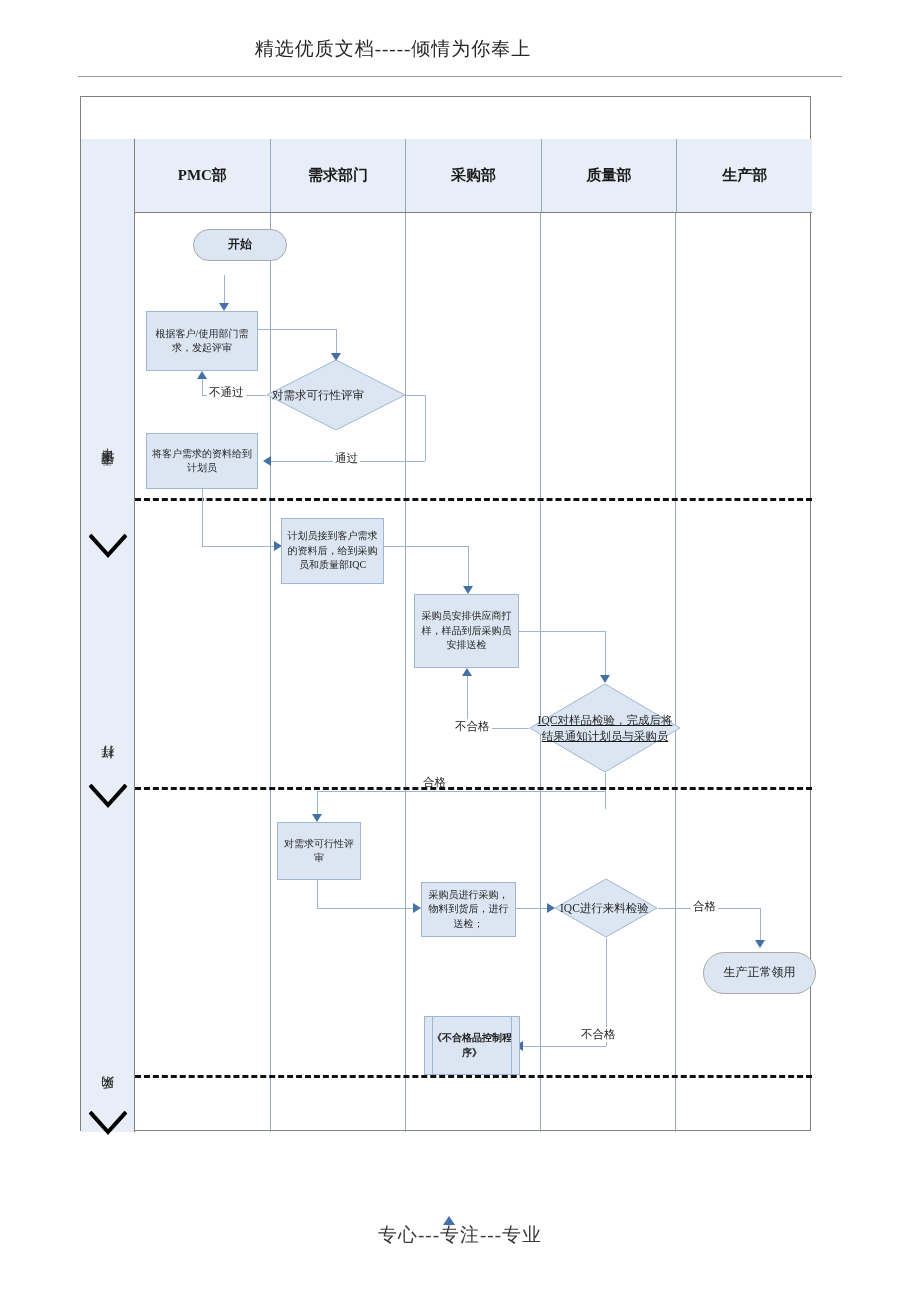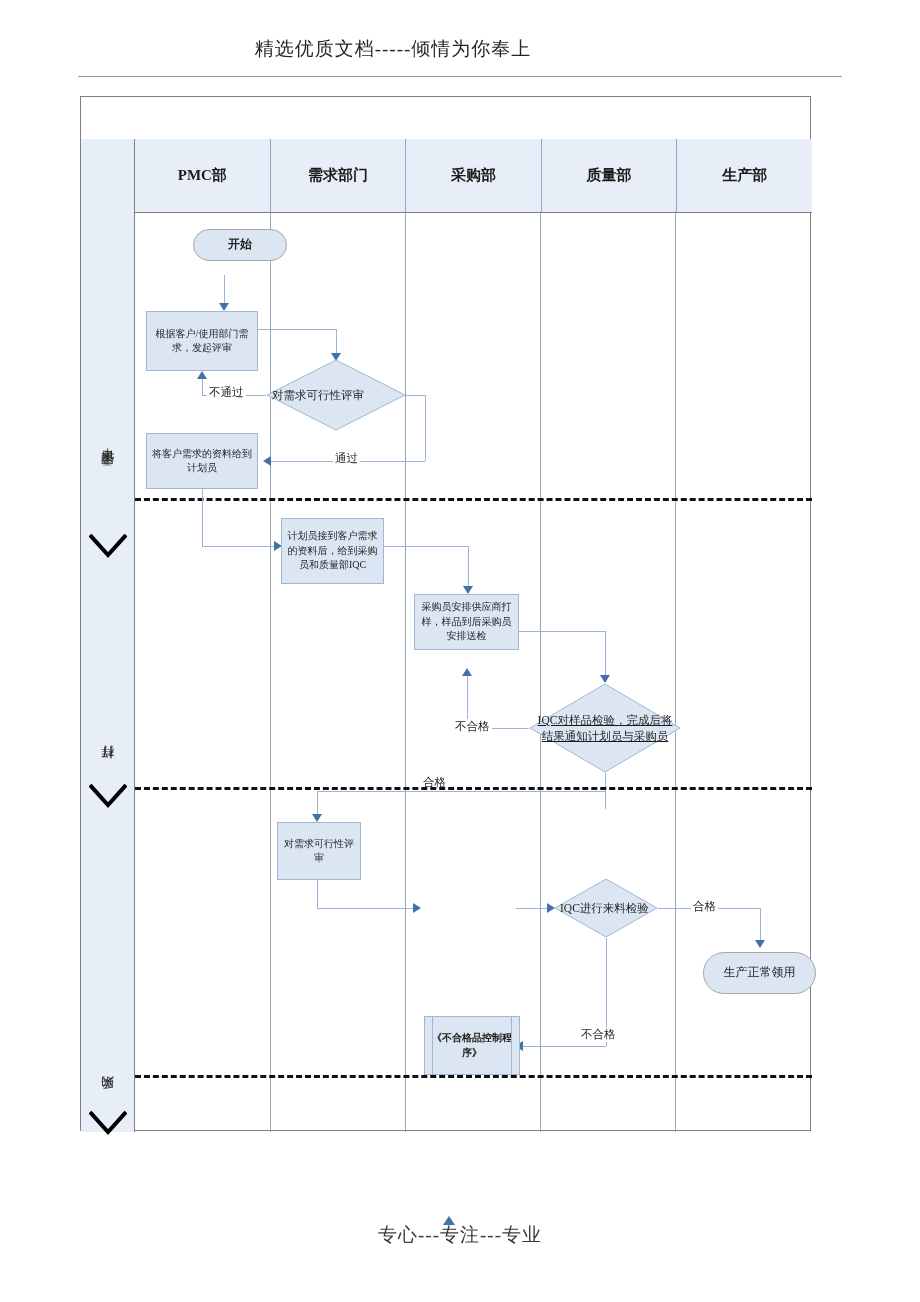--- a/index.html
+++ b/index.html
@@ -272,21 +272,21 @@
   <div class="conn-v" style="left:121px; top:392px; height:57px;"></div>
   <div class="conn-h" style="left:121px; top:449px; width:74px;"></div>
   <div class="arrow right" style="left:193px; top:444px;"></div>
 
   <div class="node" style="left:200px; top:421px; width:103px; height:66px;">计划员接到客户需求的资料后，给到采购员和质量部IQC</div>
 
   <div class="conn-h" style="left:303px; top:449px; width:84px;"></div>
   <div class="conn-v" style="left:387px; top:449px; height:44px;"></div>
   <div class="arrow down" style="left:382px; top:489px;"></div>
 
-  <div class="node" style="left:333px; top:497px; width:105px; height:56px;">采购员安排供应商打样，样品到后采购员安排送检</div>
+  <div class="node" style="left:333px; top:497px; width:105px; height:74px;">采购员安排供应商打样，样品到后采购员安排送检</div>
 
   <div class="conn-h" style="left:438px; top:534px; width:86px;"></div>
   <div class="conn-v" style="left:524px; top:534px; height:48px;"></div>
   <div class="arrow down" style="left:519px; top:578px;"></div>
 
   <div class="diamond" style="left:448px; top:586px; width:152px; height:90px;text-decoration:underline;">
     <svg class="dshape" viewBox="0 0 152 90" preserveAspectRatio="none">
       <polygon points="76,1 151,45 76,89 1,45" fill="#dce6f3" stroke="#9fb6d4" stroke-width="1"></polygon>
     </svg>
     <span class="dtext">IQC对样品检验，完成后将结果通知计划员与采购员</span>
@@ -305,20 +305,21 @@
   <div class="conn-h" style="left:236px; top:694px; width:288px;"></div>
   <div class="conn-v" style="left:236px; top:694px; height:27px;"></div>
   <div class="arrow down" style="left:231px; top:717px;"></div>
 
   <div class="node" style="left:196px; top:725px; width:84px; height:58px;">对需求可行性评审</div>
 
   <div class="conn-v" style="left:236px; top:783px; height:28px;"></div>
   <div class="conn-h" style="left:236px; top:811px; width:98px;"></div>
   <div class="arrow right" style="left:332px; top:806px;"></div>
 
+  <div class="node" style="left:340px; top:785px; width:95px; height:55px;">采购员进行采购，物料到货后，进行送检；</div>
 
   <div class="conn-h" style="left:435px; top:811px; width:35px;"></div>
   <div class="arrow right" style="left:466px; top:806px;"></div>
 
   <div class="diamond" style="left:473px; top:781px; width:104px; height:60px;">
     <svg class="dshape" viewBox="0 0 104 60" preserveAspectRatio="none">
       <polygon points="52,1 103,30 52,59 1,30" fill="#dce6f3" stroke="#9fb6d4" stroke-width="1"></polygon>
     </svg>
     <span class="dtext">IQC进行来料检验</span>
   </div>

